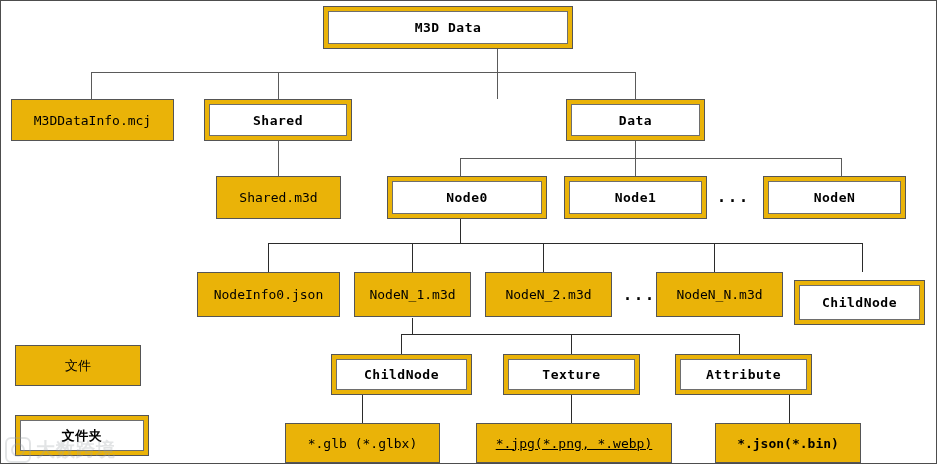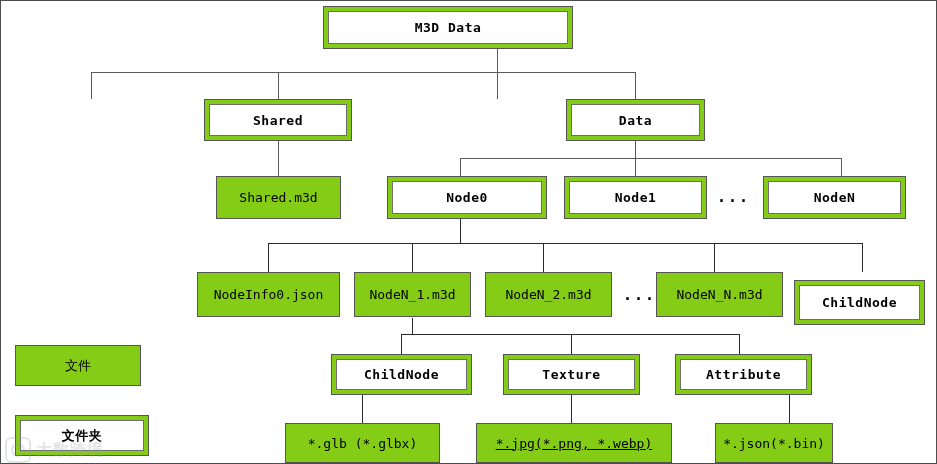--- a/index.html
+++ b/index.html
@@ -27,21 +27,21 @@
     background: #2b2b2b;
   }
   .ln.h { height: 1px; }
   .ln.v { width: 1px; }
   .ln.gray { background: #5a5a5a; }
 
   
   .node {
     position: absolute;
     box-sizing: border-box;
-    background: #84cc16;
+    background: #eab308;
     display: flex;
     align-items: center;
     justify-content: center;
     white-space: nowrap;
   }
   
   .node.file {
     border: 1px solid #555555;
     color: #000000;
     font-weight: 400;
@@ -106,21 +106,21 @@
   #watermark .wm-mark::after {
     content: "";
     position: absolute;
     left: 4px; top: 4px;
     width: 10px; height: 10px;
     border: 2px solid #9aa0a6;
     border-radius: 50%;
   }
   #watermark .wm-text {
     font-family: "DejaVu Sans", "Liberation Sans", sans-serif;
-    font-size: 16px;
+    font-size: 19px;
     font-weight: bold;
     color: #9aa0a6;
     letter-spacing: 1px;
   }
 </style>
 </head>
 <body>
 
 <div id="canvas">
 
@@ -156,20 +156,23 @@
   <div class="ln v" style="left:361px; top:394px; height:28px;"></div>
   <div class="ln v" style="left:570px; top:394px; height:28px;"></div>
   <div class="ln v" style="left:788px; top:394px; height:28px;"></div>
 
   <div class="node folder" style="left:322px; top:5px; width:250px; height:43px;">
     <div class="inner">
       <span class="lbl">M3D Data</span>
     </div>
   </div>
 
+  <div class="node file" style="left:10px; top:98px; width:163px; height:42px;">
+    <span class="lbl">M3DDataInfo.mcj</span>
+  </div>
 
   <div class="node folder" style="left:203px; top:98px; width:148px; height:42px;">
     <div class="inner">
       <span class="lbl">Shared</span>
     </div>
   </div>
 
 
   <div class="node folder" style="left:565px; top:98px; width:139px; height:42px;">
     <div class="inner">
@@ -244,21 +247,21 @@
   </div>
 
   <div class="node file" style="left:284px; top:422px; width:155px; height:40px;">
     <span class="lbl">*.glb (*.glbx)</span>
   </div>
 
   <div class="node file" style="left:475px; top:422px; width:196px; height:40px;text-decoration:underline;">
     <span class="lbl">*.jpg(*.png, *.webp)</span>
   </div>
 
-  <div class="node file" style="left:714px; top:422px; width:118px; height:40px;">
+  <div class="node file" style="left:714px; top:422px; width:146px; height:40px;font-weight:bold;">
     <span class="lbl">*.json(*.bin)</span>
   </div>
 
   <div class="node file legend-cn" style="left:14px; top:344px; width:126px; height:41px;">
     <span class="lbl">文件</span>
   </div>
 
   <div class="node folder legend-cn" style="left:14px; top:414px; width:134px; height:41px;">
     <div class="inner">
       <span class="lbl">文件夹</span>

